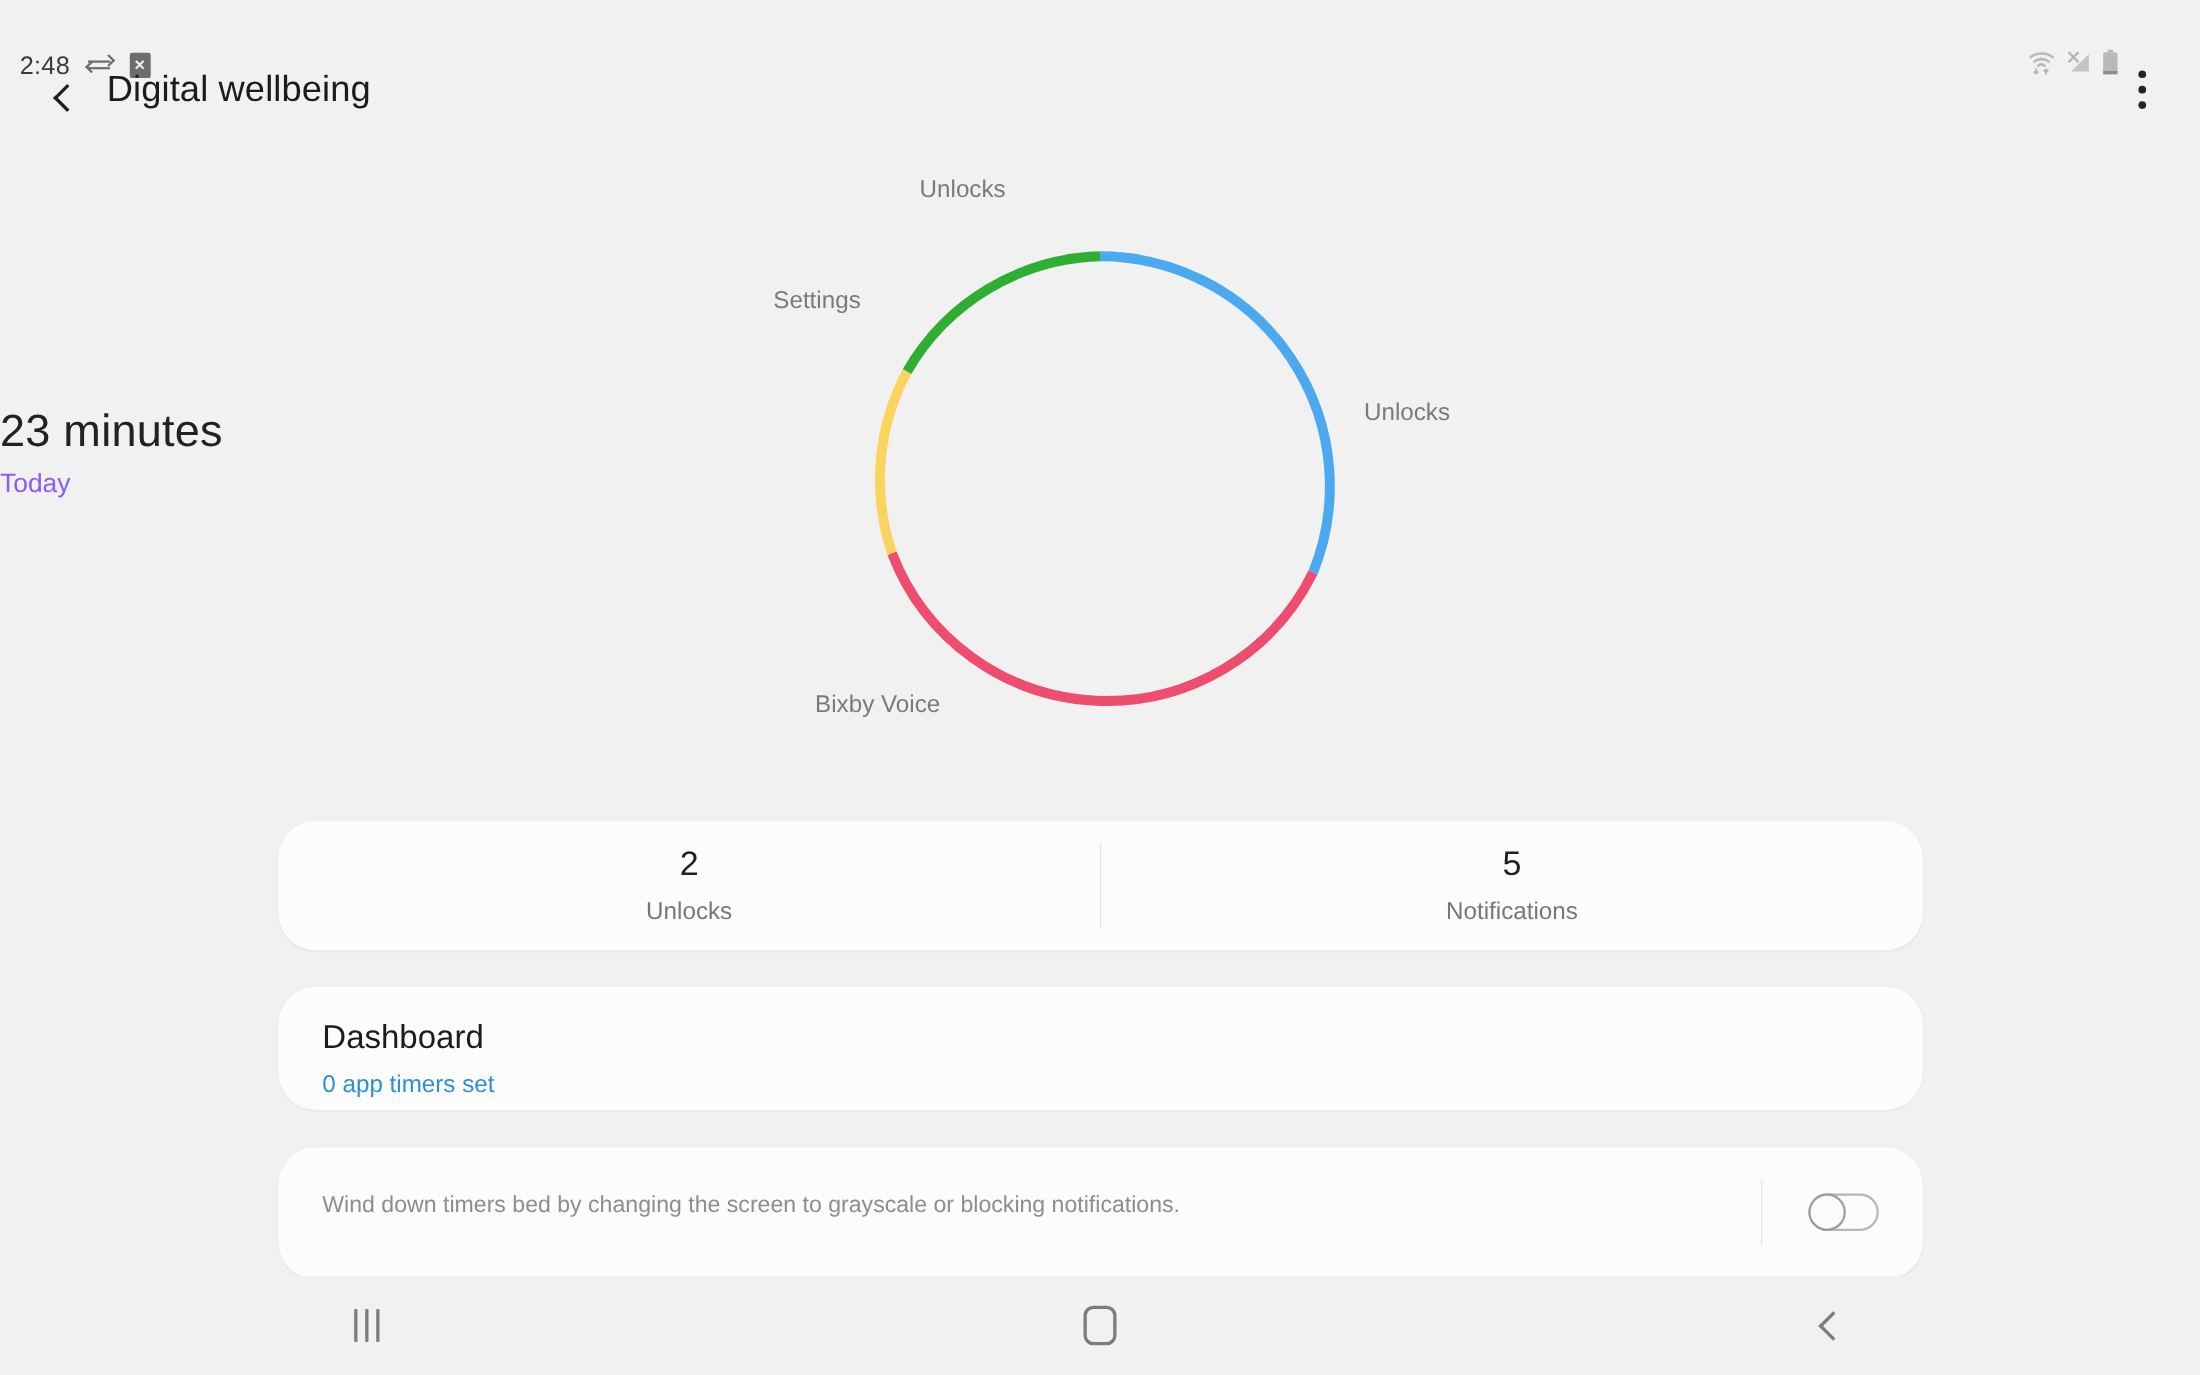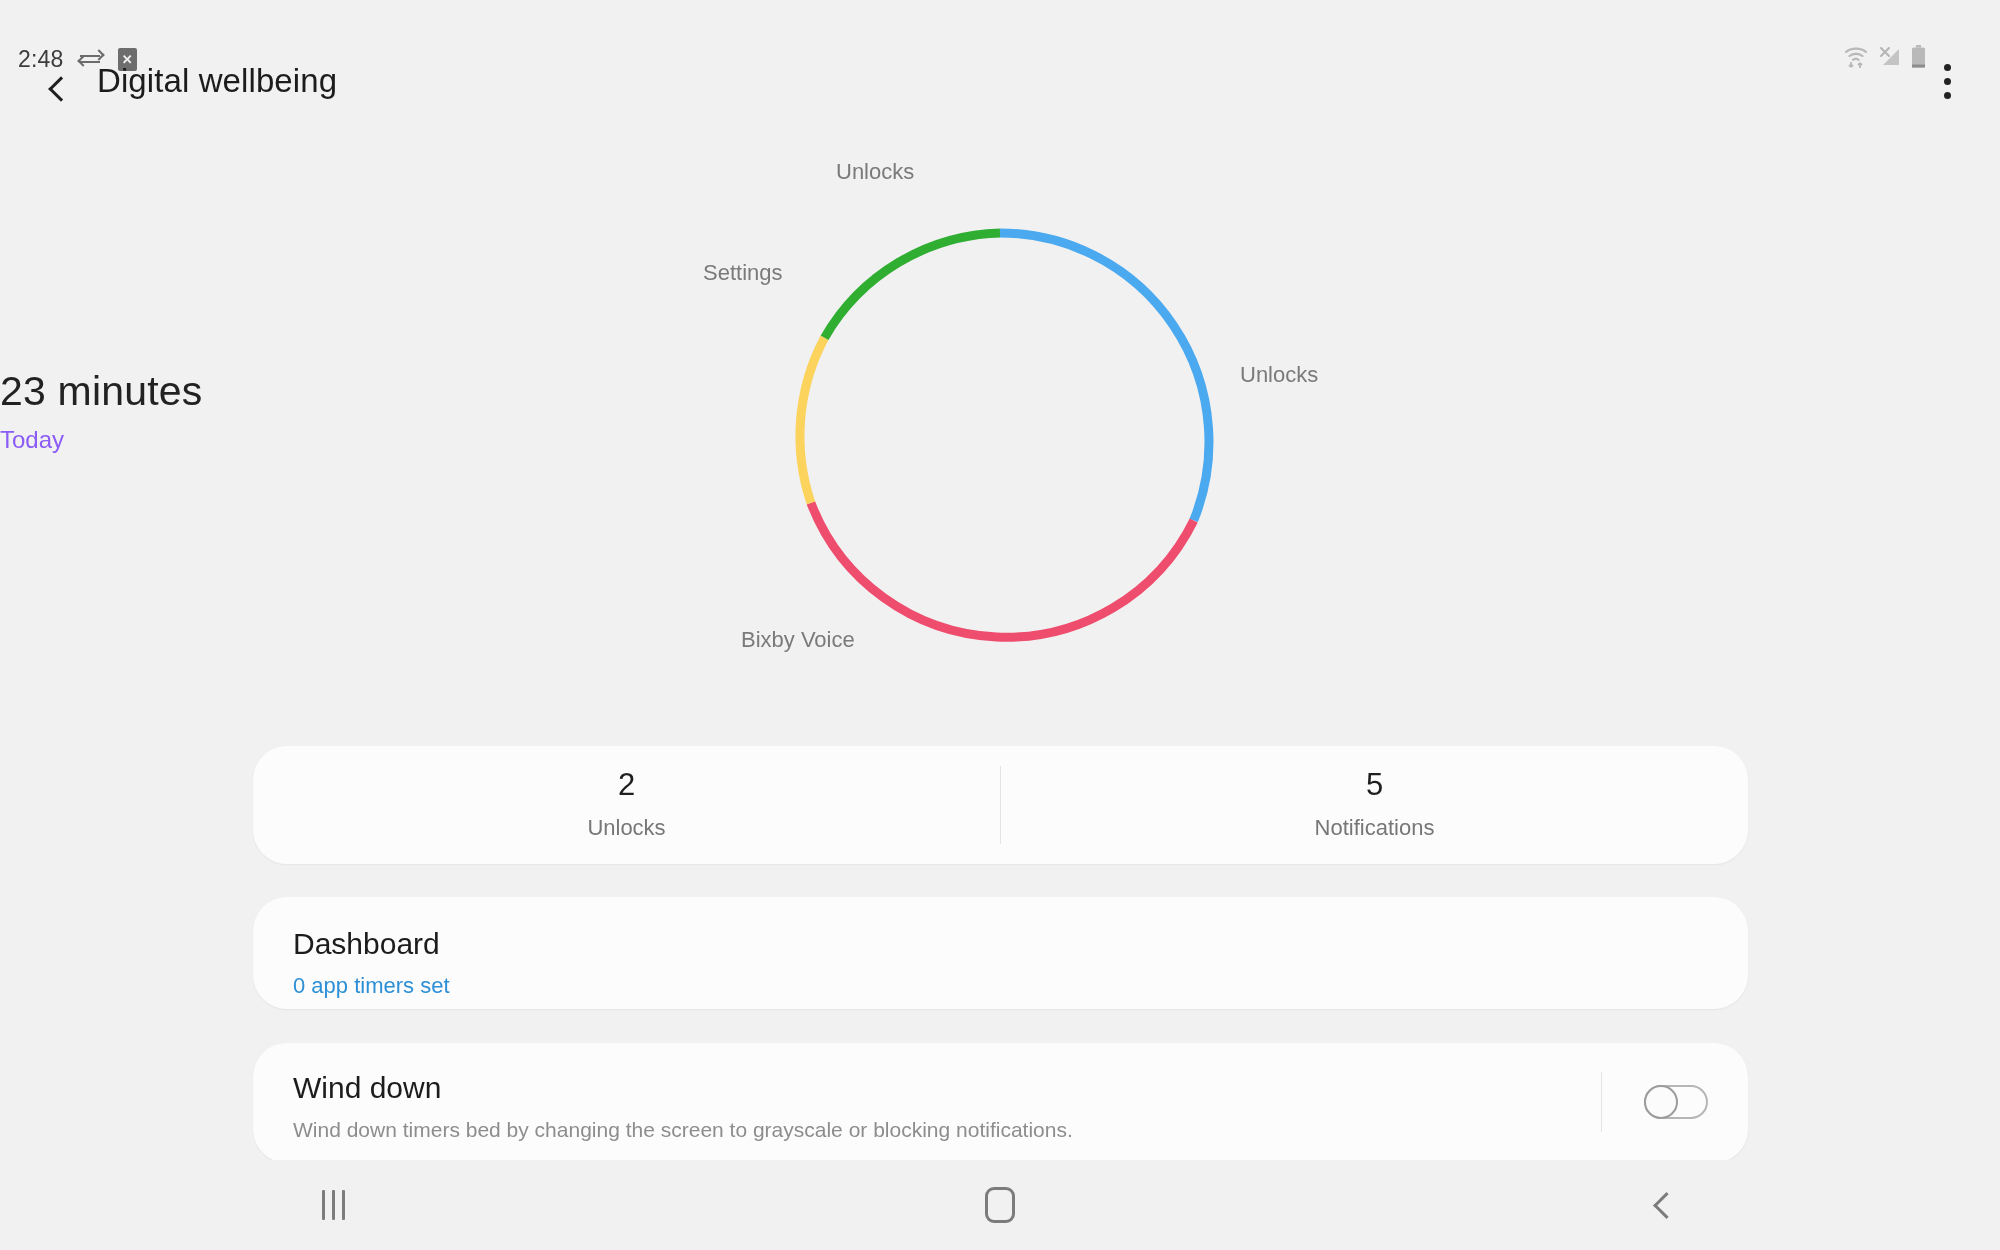--- a/index.html
+++ b/index.html
@@ -207,21 +207,20 @@
     </div>
   </div>
 
   <div class="card link-card">
     <div class="link-title">Dashboard</div>
     <div class="link-sub">0 app timers set</div>
   </div>
 
   <div class="card toggle-card">
     <div class="toggle-texts">
-      <div class="toggle-title">Wind down</div>
       <div class="toggle-desc">Wind down timers bed by changing the screen to grayscale or blocking notifications.</div>
     </div>
     <div class="toggle-right">
       <div class="toggle-divider"></div>
       <div class="switch">
         <div class="knob"></div>
       </div>
     </div>
   </div>
 

